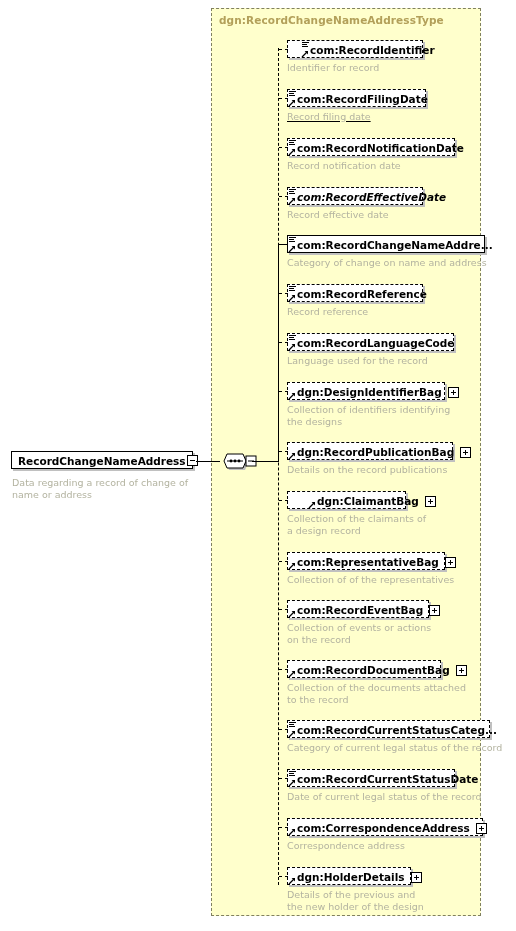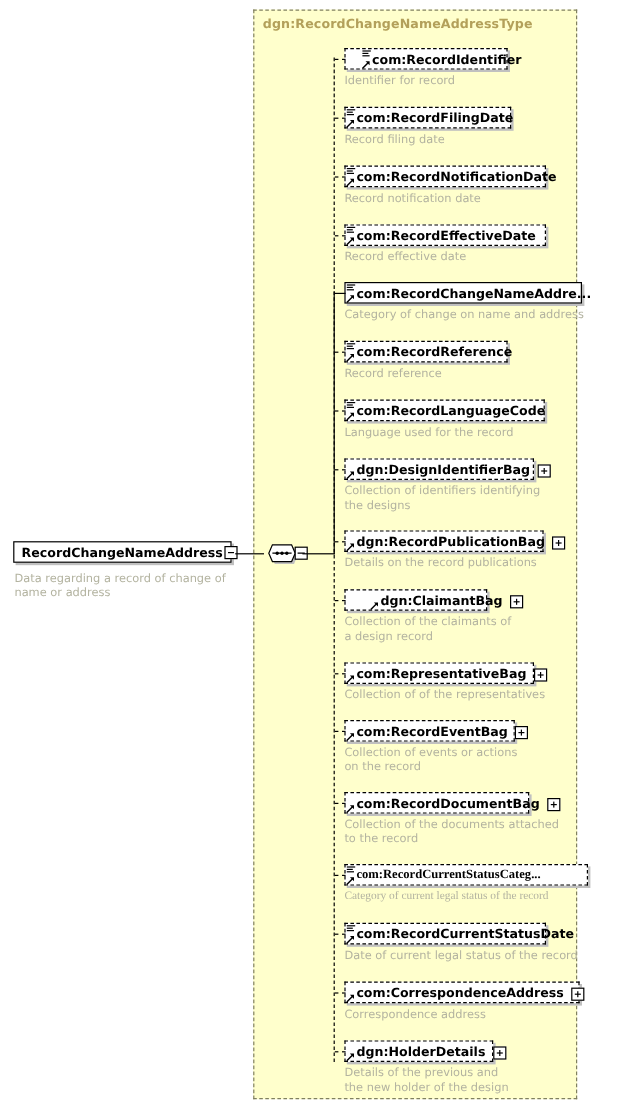--- a/index.html
+++ b/index.html
@@ -169,41 +169,41 @@
     <div class="child" style="top: 40px;"><div class="elem-box optional" style="width: 136px; padding-left: 13px;"><span class="stub"></span><span class="glyph-col"><span class="glyph-lines">
             <i></i>
             <i></i>
             <i></i>
           </span><span class="glyph-arrow">
             <svg width="8" height="8" viewBox="0 0 8 8" xmlns="http://www.w3.org/2000/svg">
               <path d="M1,7 L6,2" stroke="#000" stroke-width="1.2" fill="none"></path>
               <path d="M7,1 L7,4.4 L3.6,1 Z" fill="#000"></path>
             </svg>
           </span></span><span class="elem-label">com:RecordIdentifier</span></div><div class="annot">Identifier for record</div></div>
-    <div class="child" style="top: 89px;"><div class="elem-box optional" style="width: 139px;"><span class="stub"></span><span class="glyph-col"><span class="glyph-lines">
+    <div class="child" style="top: 89px; text-decoration: underline;"><div class="elem-box optional" style="width: 139px;"><span class="stub"></span><span class="glyph-col"><span class="glyph-lines">
             <i></i>
             <i></i>
             <i></i>
           </span><span class="glyph-arrow">
             <svg width="8" height="8" viewBox="0 0 8 8" xmlns="http://www.w3.org/2000/svg">
               <path d="M1,7 L6,2" stroke="#000" stroke-width="1.2" fill="none"></path>
               <path d="M7,1 L7,4.4 L3.6,1 Z" fill="#000"></path>
             </svg>
           </span></span><span class="elem-label">com:RecordFilingDate</span></div><div class="annot">Record filing date</div></div>
     <div class="child" style="top: 138px;"><div class="elem-box optional" style="width: 168px;"><span class="stub"></span><span class="glyph-col"><span class="glyph-lines">
             <i></i>
             <i></i>
             <i></i>
           </span><span class="glyph-arrow">
             <svg width="8" height="8" viewBox="0 0 8 8" xmlns="http://www.w3.org/2000/svg">
               <path d="M1,7 L6,2" stroke="#000" stroke-width="1.2" fill="none"></path>
               <path d="M7,1 L7,4.4 L3.6,1 Z" fill="#000"></path>
             </svg>
           </span></span><span class="elem-label">com:RecordNotificationDate</span></div><div class="annot">Record notification date</div></div>
-    <div class="child" style="top: 187px;"><div class="elem-box optional" style="width: 168px;"><span class="stub"></span><span class="glyph-col"><span class="glyph-lines">
+    <div class="child" style="top: 187px;"><div class="elem-box optional" style="width: 136px; font-style: italic;"><span class="stub"></span><span class="glyph-col"><span class="glyph-lines">
             <i></i>
             <i></i>
             <i></i>
           </span><span class="glyph-arrow">
             <svg width="8" height="8" viewBox="0 0 8 8" xmlns="http://www.w3.org/2000/svg">
               <path d="M1,7 L6,2" stroke="#000" stroke-width="1.2" fill="none"></path>
               <path d="M7,1 L7,4.4 L3.6,1 Z" fill="#000"></path>
             </svg>
           </span></span><span class="elem-label">com:RecordEffectiveDate</span></div><div class="annot">Record effective date</div></div>
     <div class="child" style="top: 235px;"><div class="elem-box" style="width: 198px;"><span class="stub solid"></span><span class="glyph-col"><span class="glyph-lines">
@@ -269,21 +269,21 @@
             </svg>
           </span></span><span class="elem-label">com:RecordEventBag</span><span class="toggle plus"></span></div><div class="annot">Collection of events or actions
 on the record</div></div>
     <div class="child" style="top: 660px;"><div class="elem-box optional" style="width: 154px;"><span class="stub"></span><span class="glyph-col"><span class="glyph-arrow">
             <svg width="8" height="8" viewBox="0 0 8 8" xmlns="http://www.w3.org/2000/svg">
               <path d="M1,7 L6,2" stroke="#000" stroke-width="1.2" fill="none"></path>
               <path d="M7,1 L7,4.4 L3.6,1 Z" fill="#000"></path>
             </svg>
           </span></span><span class="elem-label">com:RecordDocumentBag</span><span class="toggle plus"></span></div><div class="annot">Collection of the documents attached
 to the record</div></div>
-    <div class="child" style="top: 720px; font-family: Liberation Serif, serif;"><div class="elem-box optional" style="width: 203px;"><span class="stub"></span><span class="glyph-col"><span class="glyph-lines">
+    <div class="child" style="top: 720px;"><div class="elem-box optional" style="width: 203px;"><span class="stub"></span><span class="glyph-col"><span class="glyph-lines">
             <i></i>
             <i></i>
             <i></i>
           </span><span class="glyph-arrow">
             <svg width="8" height="8" viewBox="0 0 8 8" xmlns="http://www.w3.org/2000/svg">
               <path d="M1,7 L6,2" stroke="#000" stroke-width="1.2" fill="none"></path>
               <path d="M7,1 L7,4.4 L3.6,1 Z" fill="#000"></path>
             </svg>
           </span></span><span class="elem-label">com:RecordCurrentStatusCateg...</span></div><div class="annot">Category of current legal status of the record</div></div>
     <div class="child" style="top: 769px;"><div class="elem-box optional" style="width: 168px;"><span class="stub"></span><span class="glyph-col"><span class="glyph-lines">

